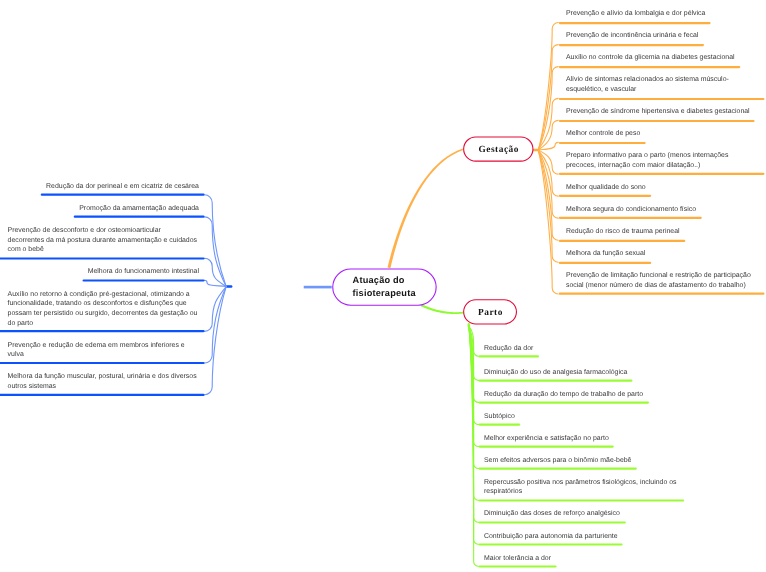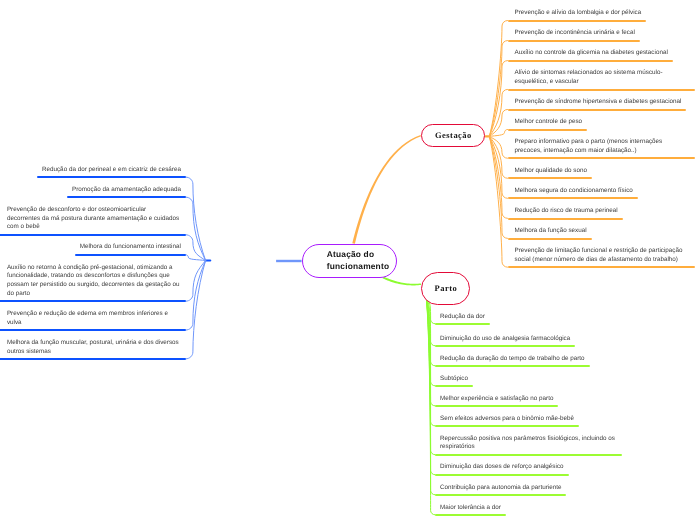--- a/index.html
+++ b/index.html
@@ -59,28 +59,28 @@
       <path d="M 426.20 296.50 C 430.60 324.00 430.60 395.52 430.60 421.52 C 430.60 423.94 432.58 425.92 435.00 425.92" fill="none" stroke="#8cfc30" stroke-width="1" stroke-linecap="round"></path>
       <path d="M 426.20 296.50 C 430.60 330.35 430.60 424.35 430.60 450.35 C 430.60 452.77 432.58 454.75 435.00 454.75" fill="none" stroke="#8cfc30" stroke-width="1" stroke-linecap="round"></path>
       <path d="M 426.20 296.50 C 430.60 334.75 430.60 444.38 430.60 470.38 C 430.60 472.80 432.58 474.78 435.00 474.78" fill="none" stroke="#8cfc30" stroke-width="1" stroke-linecap="round"></path>
       <path d="M 426.20 296.50 C 430.60 339.16 430.60 464.41 430.60 490.41 C 430.60 492.83 432.58 494.81 435.00 494.81" fill="none" stroke="#8cfc30" stroke-width="1" stroke-linecap="round"></path>
       <path d="M 426.20 296.50 C 430.60 343.57 430.60 484.44 430.60 510.44 C 430.60 512.86 432.58 514.84 435.00 514.84" fill="none" stroke="#8cfc30" stroke-width="1" stroke-linecap="round"></path>
       <path d="M 354.91 243.81 L 355.87 239.73 L 356.95 235.36 L 358.16 230.75 L 359.51 225.92 L 360.99 220.91 L 362.61 215.75 L 364.38 210.48 L 366.30 205.13 L 368.38 199.73 L 370.62 194.32 L 373.02 188.93 L 375.59 183.60 L 378.33 178.36 L 381.25 173.24 L 384.35 168.28 L 387.63 163.52 L 391.10 158.97 L 394.76 154.69 L 398.62 150.69 L 402.69 147.03 L 406.95 143.72 L 411.43 140.80 L 416.12 138.30 L 421.03 136.26 L 420.57 134.94 L 415.50 136.98 L 410.67 139.50 L 406.05 142.44 L 401.65 145.78 L 397.47 149.49 L 393.49 153.52 L 389.72 157.85 L 386.15 162.43 L 382.77 167.24 L 379.58 172.24 L 376.58 177.40 L 373.76 182.67 L 371.11 188.04 L 368.64 193.46 L 366.33 198.90 L 364.18 204.33 L 362.19 209.71 L 360.36 215.00 L 358.67 220.19 L 357.12 225.22 L 355.72 230.07 L 354.44 234.71 L 353.30 239.09 L 352.29 243.19 Z" fill="#ffb04a" stroke="none"></path>
       <path d="M 276.10 262.20 L 277.09 262.20 L 278.10 262.20 L 279.11 262.20 L 280.13 262.20 L 281.17 262.20 L 282.21 262.20 L 283.26 262.20 L 284.31 262.20 L 285.37 262.20 L 286.44 262.20 L 287.51 262.20 L 288.59 262.20 L 289.67 262.20 L 290.75 262.20 L 291.84 262.20 L 292.92 262.20 L 294.01 262.20 L 295.10 262.20 L 296.19 262.20 L 297.27 262.20 L 298.36 262.20 L 299.44 262.20 L 300.52 262.20 L 301.60 262.20 L 301.60 259.80 L 300.52 259.80 L 299.44 259.80 L 298.36 259.80 L 297.27 259.80 L 296.19 259.80 L 295.10 259.80 L 294.01 259.80 L 292.92 259.80 L 291.84 259.80 L 290.75 259.80 L 289.67 259.80 L 288.59 259.80 L 287.51 259.80 L 286.44 259.80 L 285.37 259.80 L 284.31 259.80 L 283.26 259.80 L 282.21 259.80 L 281.17 259.80 L 280.13 259.80 L 279.11 259.80 L 278.10 259.80 L 277.09 259.80 L 276.10 259.80 Z" fill="#6f96fa" stroke="none"></path>
       <path d="M 382.55 278.35 L 384.20 279.10 L 385.85 279.81 L 387.50 280.47 L 389.15 281.09 L 390.79 281.67 L 392.44 282.20 L 394.08 282.70 L 395.71 283.15 L 397.35 283.56 L 398.98 283.92 L 400.60 284.25 L 402.22 284.54 L 403.84 284.78 L 405.44 284.99 L 407.04 285.16 L 408.64 285.28 L 410.23 285.37 L 411.80 285.42 L 413.38 285.44 L 414.94 285.41 L 416.49 285.35 L 418.03 285.25 L 419.56 285.12 L 421.09 284.94 L 420.91 283.46 L 419.42 283.60 L 417.93 283.71 L 416.42 283.78 L 414.91 283.81 L 413.38 283.81 L 411.85 283.78 L 410.31 283.70 L 408.77 283.59 L 407.22 283.44 L 405.66 283.25 L 404.10 283.03 L 402.53 282.76 L 400.95 282.46 L 399.38 282.12 L 397.80 281.73 L 396.21 281.31 L 394.62 280.85 L 393.03 280.35 L 391.44 279.80 L 389.84 279.22 L 388.25 278.59 L 386.65 277.92 L 385.05 277.21 L 383.45 276.45 Z" fill="#8cfc30" stroke="none"></path>
     </svg>
 
-  <div class="node center" id="center-node" style="left: 301.5px; top: 244px; width: 95px; height: 33.5px; border-color: rgb(168, 28, 253); justify-content: center;">
-    <div><span>Atuação do</span><br><span>funcionamento</span></div>
+  <div class="node center" id="center-node" style="left: 301.5px; top: 244px; width: 95px; height: 33.5px; border-color: rgb(168, 28, 253);">
+    <div><span>Atuação do</span><br><span>fisioterapeuta</span></div>
   </div>
 
   <div class="node branch" id="node-gestacao" style="left: 421.3px; top: 124.4px; width: 64.2px; height: 22.5px; border-color: rgb(227, 10, 56);">
     <span>Gestação</span>
   </div>
-  <div class="node branch" id="node-parto" style="left: 421.3px; top: 272.2px; width: 49.1px; height: 33px; border-color: rgb(227, 10, 56);">
+  <div class="node branch" id="node-parto" style="left: 421.3px; top: 272.2px; width: 49.1px; height: 23px; border-color: rgb(227, 10, 56);">
     <span>Parto</span>
   </div>
 <div class="item" style="left: 514.5px; top: 9.20312px; width: 175px; text-align: left;"><span>Prevenção e alívio da lombalgia e dor pélvica</span></div>
     <div class="item" style="left: 514.5px; top: 29.2331px; width: 175px; text-align: left;"><span>Prevenção de incontinência urinária e fecal</span></div>
     <div class="item" style="left: 514.5px; top: 49.2631px; width: 175px; text-align: left;"><span>Auxílio no controle da glicemia na diabetes gestacional</span></div>
     <div class="item" style="left: 514.5px; top: 69.2963px; width: 175px; text-align: left;"><span>Alívio de sintomas relacionados ao sistema músculo-esquelético, e vascular</span></div>
     <div class="item" style="left: 514.5px; top: 98.1231px; width: 175px; text-align: left;"><span>Prevenção de síndrome hipertensiva e diabetes gestacional</span></div>
     <div class="item" style="left: 514.5px; top: 118.153px; width: 175px; text-align: left;"><span>Melhor controle de peso</span></div>
     <div class="item" style="left: 514.5px; top: 138.186px; width: 175px; text-align: left;"><span>Preparo informativo para o parto (menos internações precoces, internação com maior dilatação..)</span></div>
     <div class="item" style="left: 514.5px; top: 167.013px; width: 175px; text-align: left;"><span>Melhor qualidade do sono</span></div>

